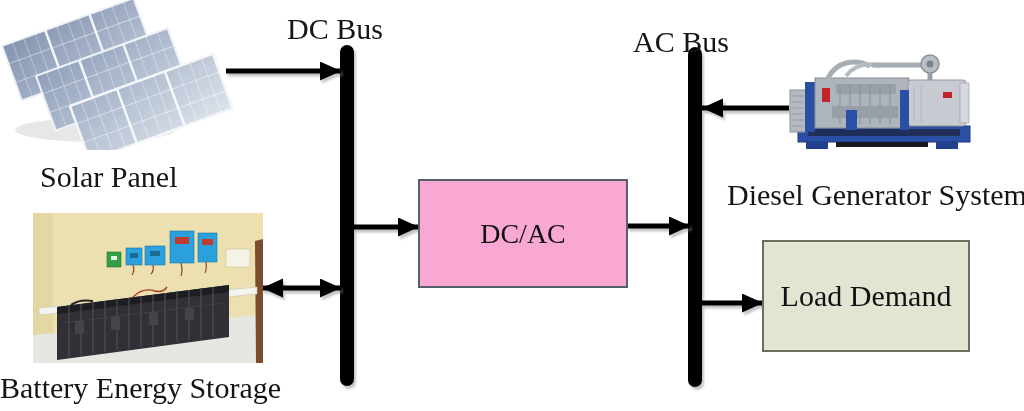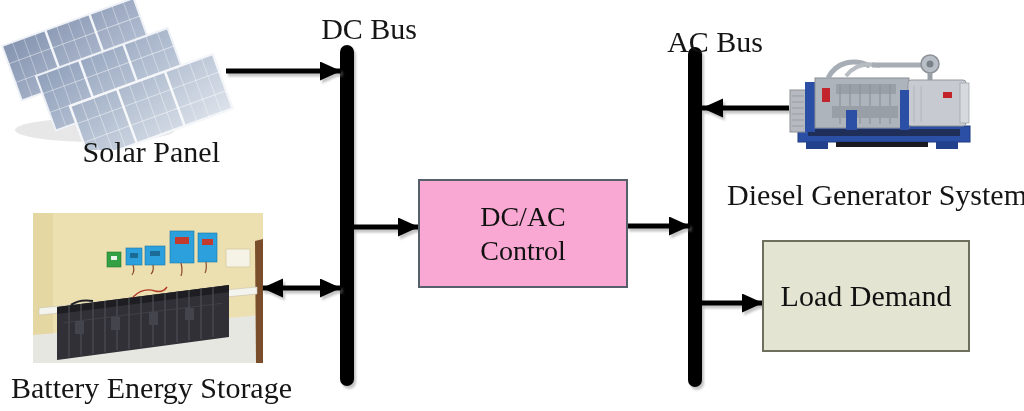--- a/index.html
+++ b/index.html
@@ -1,18 +1,18 @@
 <!DOCTYPE html>
 <html><head>
 <meta charset="utf-8">
 <style>
   html,body{margin:0;padding:0;background:#fff;}
   .canvas{position:relative;width:1024px;height:411px;background:#ffffff;overflow:hidden;
           font-family:"Liberation Serif","DejaVu Serif",serif;color:#111;}
-  .label{position:absolute;text-align:right;font-size:30px;line-height:1.05;color:#151515;white-space:nowrap;}
+  .label{position:absolute;text-align:left;font-size:30px;line-height:1.05;color:#151515;white-space:nowrap;}
   .node{position:absolute;display:flex;align-items:center;justify-content:center;box-sizing:border-box;}
   .converter{left:418px;top:179px;width:210px;height:109px;border:2px solid #55606b;background:#c7d9e8;}
   .converter .lines{width:180px;text-align:center;font-size:28px;line-height:34px;}
   .converter .lines span{display:block;}
   .load{left:762px;top:240px;width:208px;height:112px;border:2px solid #6f6f5e;background:#e3e5d2;
         font-size:30px;text-align:center;}
   svg.overlay{position:absolute;left:0;top:0;}
   .sh{filter:drop-shadow(2px 3px 1px rgba(125,125,125,0.45));}
   .imgbox{position:absolute;}
 </style>
@@ -143,28 +143,27 @@
       <rect x="155" y="44" width="9" height="6" fill="#c2242a"></rect>
       <path d="M126,38V74M133,38V74" stroke="#b2b6bc" stroke-width="1"></path>
 
       <rect x="112" y="42" width="9" height="40" fill="#2b4fa5"></rect>
       <rect x="58" y="62" width="11" height="20" fill="#2b4fa5"></rect>
     </svg>
   </div>
 
   <div class="label" style="left:287px;top:13px;width:130px;">DC Bus</div>
   <div class="label" style="left:633px;top:26px;width:130px;">AC Bus</div>
-  <div class="label" style="left:40px;top:136px;width:180px;">Solar Panel</div>
+  <div class="label" style="left:40px;top:161px;width:180px;">Solar Panel</div>
   <div class="label" style="left:0px;top:372px;width:292px;">Battery Energy Storage</div>
   <div class="label" style="left:727px;top:179px;width:300px;">Diesel Generator System</div>
 
   <div class="node converter" style="background-color: #f9a8d4;">
     <div class="lines">
       <span>DC/AC</span>
-      <span>Control</span>
     </div>
   </div>
 
   <div class="node load" style="background-color: rgb(227, 229, 210);">
     <span>Load Demand</span>
   </div>
 
 </div>
 
 </body></html>

